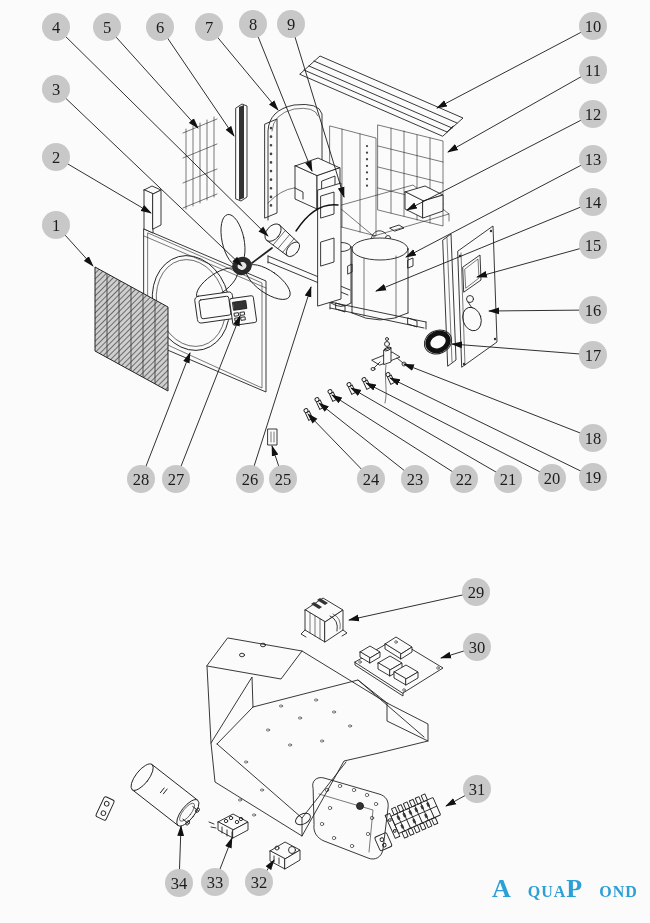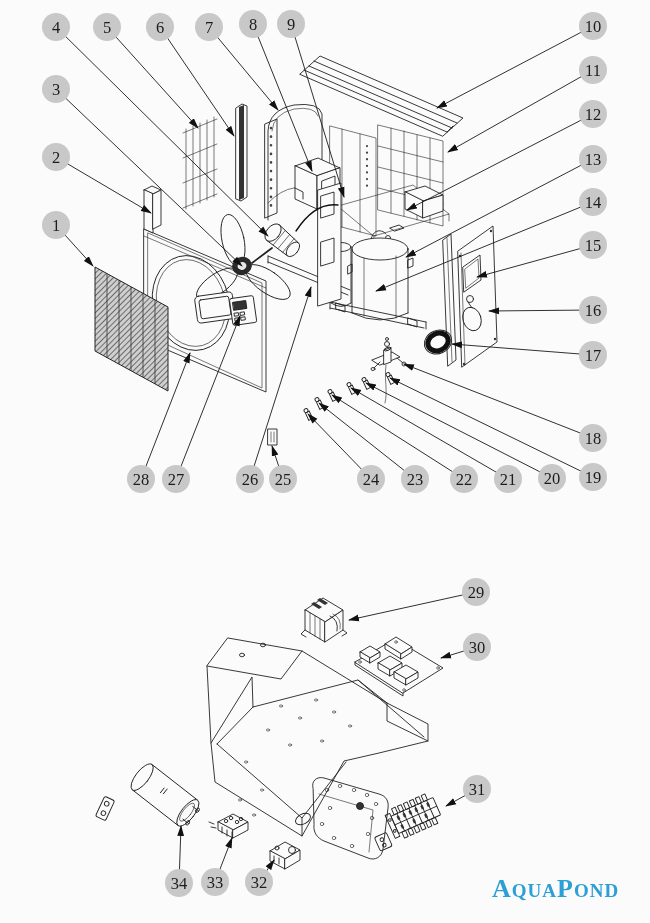--- a/index.html
+++ b/index.html
@@ -8,21 +8,21 @@
   svg{position:absolute;left:0;top:0;}
   .art{stroke:#222;fill:none;stroke-width:0.9;stroke-linejoin:round;stroke-linecap:round;}
   .thin{stroke-width:0.6;}
   .dark{fill:#333;stroke:none;}
   .wfill{fill:#fbfbfb;}
   .leader{stroke:#1a1a1a;stroke-width:0.9;fill:none;}
   .cnum{font:16.5px "Liberation Serif",serif;fill:#1c1c1c;text-anchor:middle;}
   .callout-circle{fill:#c8c8c8;}
   .logo{position:absolute;left:492px;top:874px;width:140px;font-family:"Liberation Serif",serif;
         font-weight:700;color:#2b9fd6;letter-spacing:1px;white-space:nowrap;}
-  .lg{font-size:26px;} .sm{font-size:19px;}
+  .lg{font-size:26px;} .sm{font-size:16px;margin-left:16px;}
 </style>
 </head>
 <body>
 
 <div class="canvas">
 <svg width="650" height="923" viewBox="0 0 650 923">
   <defs>
     <marker id="arr" markerWidth="12" markerHeight="8" refX="10" refY="4" orient="auto" markerUnits="userSpaceOnUse">
       <path d="M0,0.6 L11,4 L0,7.4 Z" fill="#111"></path>
     </marker>

